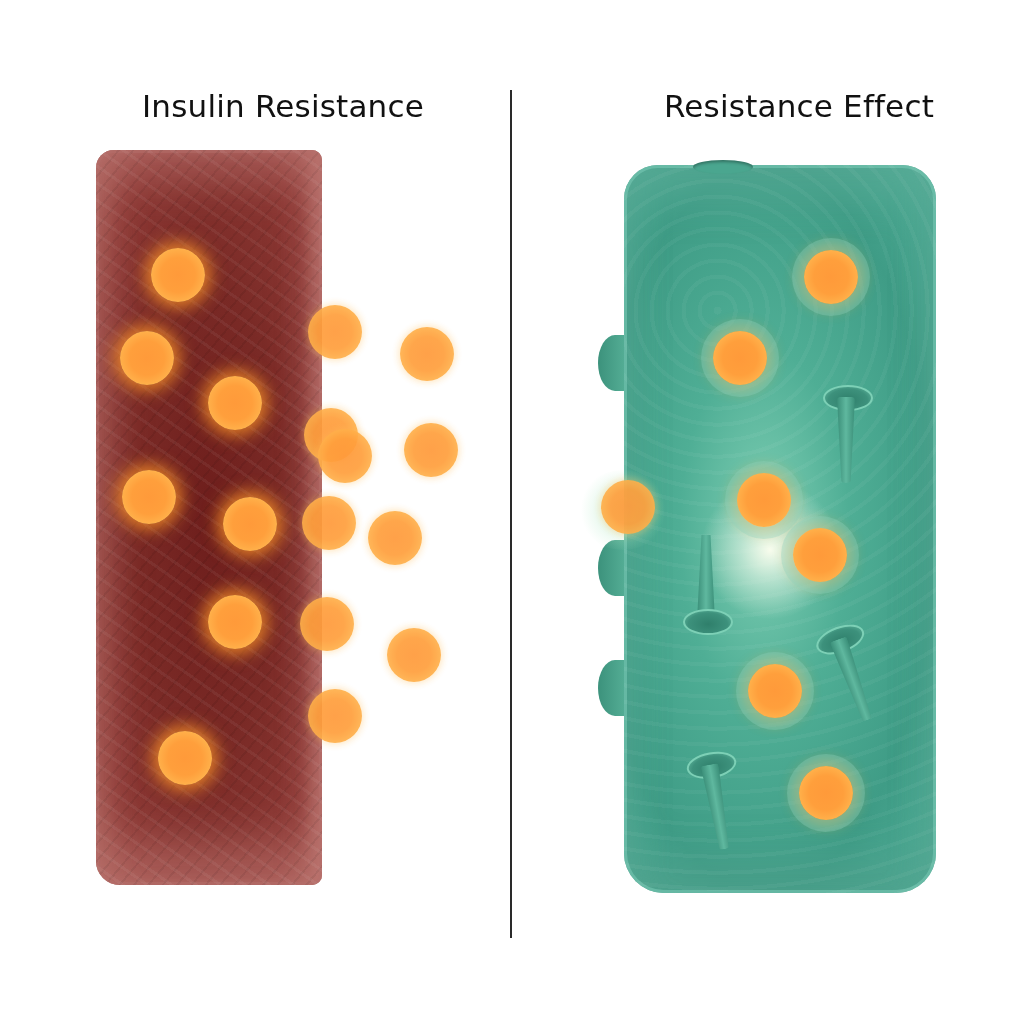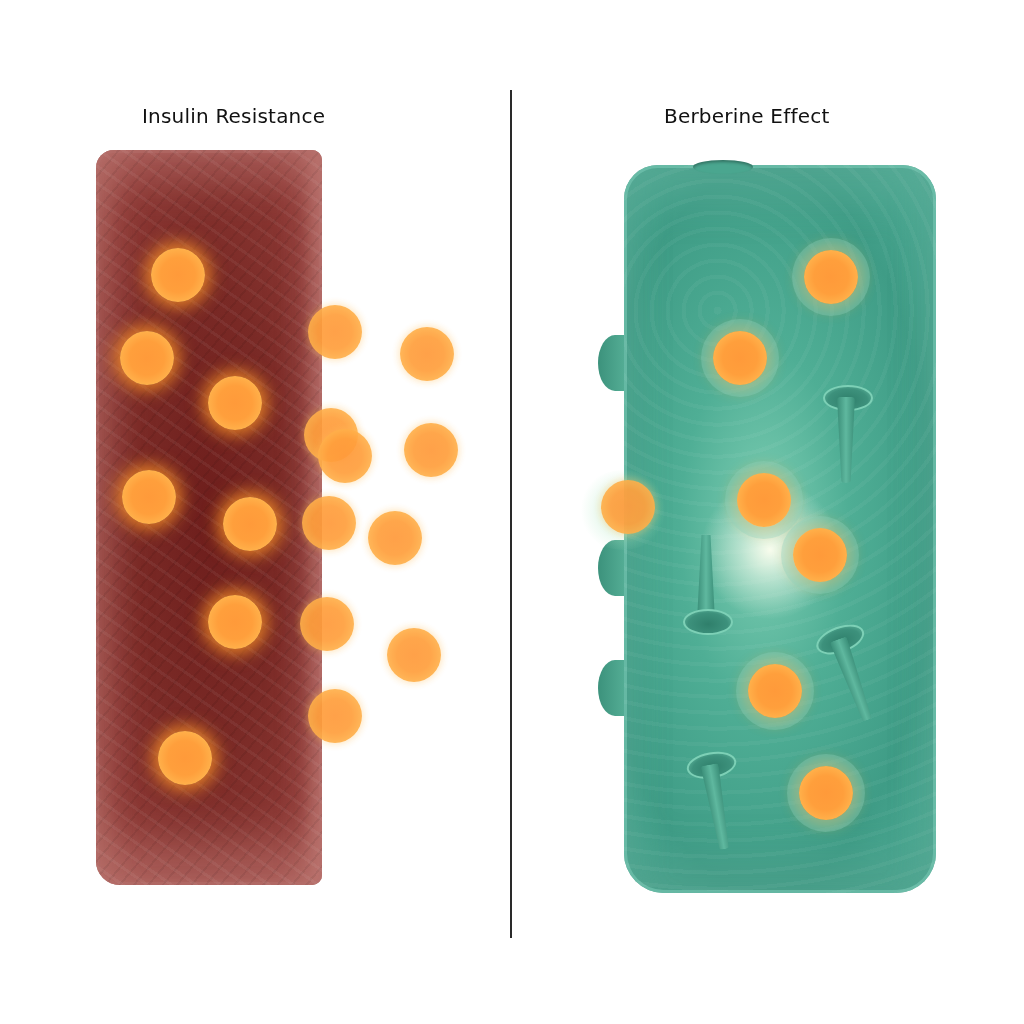--- a/index.html
+++ b/index.html
@@ -1,17 +1,17 @@
 <!DOCTYPE html>
 <html><head>
 <meta charset="utf-8">
 <style>
   html, body { margin:0; padding:0; background:#ffffff; }
   body { width:1024px; height:1024px; position:relative; overflow:hidden; font-family:"DejaVu Sans","Liberation Sans",sans-serif; }
-  .title { position:absolute; top:104px; font-size:20px; color:#111; letter-spacing:0.2px; white-space:nowrap; }
+  .title { position:absolute; top:88px; font-size:31px; color:#111; letter-spacing:0.2px; white-space:nowrap; }
   .title.left { left:142px; }
   .title.right { left:664px; }
   .divider { position:absolute; left:510px; top:90px; width:2px; height:848px; background:#2a2a2a; }
   
   .cell-left {
     position:absolute; left:96px; top:150px; width:226px; height:735px;
     border-radius:18px 10px 10px 24px;
     background:
       radial-gradient(ellipse at 50% 50%, #6e1e1c 0%, #7a2a26 45%, #8e3a36 80%, #a35650 100%);
     box-shadow: inset 0 0 0 3px rgba(180,110,105,0.5), inset 0 30px 40px rgba(190,120,115,0.5), inset 0 -40px 50px rgba(190,120,115,0.6), inset -10px 0 16px rgba(200,130,125,0.5);
@@ -77,21 +77,21 @@
   .side-bump {
     position:absolute; width:34px; height:56px;
     background: linear-gradient(90deg, #3c927c, #5ab49b);
     border-radius:60% 10% 10% 60%;
   }
 </style>
 </head>
 <body>
 
 <div class="title left">Insulin Resistance</div>
-<div class="title right">Berberine Effect</div>
+<div class="title right">Resistance Effect</div>
 <div class="divider"></div>
 
 <div>
   <div class="cell-left"></div>
 
   <div class="glucose inner" style="left:151px;top:248px;"></div>
   <div class="glucose inner" style="left:120px;top:331px;"></div>
   <div class="glucose inner" style="left:208px;top:376px;"></div>
   <div class="glucose inner" style="left:122px;top:470px;"></div>
   <div class="glucose inner" style="left:223px;top:497px;"></div>

